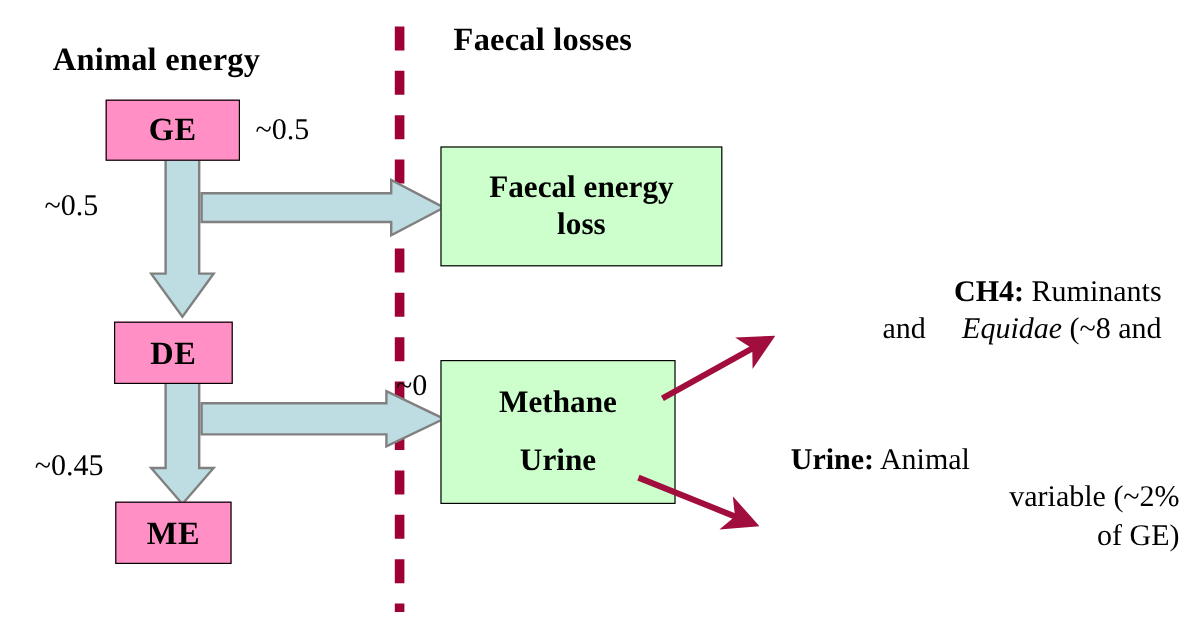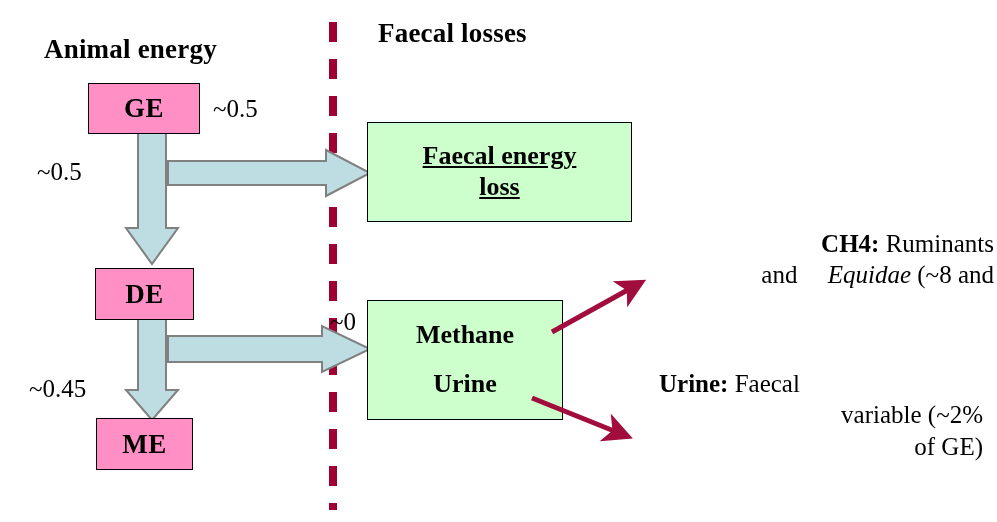--- a/index.html
+++ b/index.html
@@ -118,21 +118,21 @@
   </div>
 
   <div class="abs pink-box" style="left:95px; top:268px; width:99px; height:52px;">
     <span>DE</span>
   </div>
 
   <div class="abs pink-box" style="left:96px; top:418px; width:97px; height:52px;">
     <span>ME</span>
   </div>
 
-  <div class="abs green-box" style="left:367px; top:122px; width:265px; height:100px;text-decoration:underline;">
+  <div class="abs green-box" style="left:367px; top:122px; width:235px; height:100px;">
     <span>Faecal energy</span>
     <span>loss</span>
   </div>
 
   <div class="abs green-box split" style="left:367px; top:300px; width:196px; height:120px;">
     <span>Methane</span>
     <span>Urine</span>
   </div>
 
   <div class="abs ratio" style="left:213px; top:95px;">~0.5</div>
@@ -154,30 +154,30 @@
 
   <svg class="abs" style="left:527px; top:392px;" width="112" height="60">
     <defs>
       <marker id="mk2" markerWidth="6" markerHeight="6" refX="3" refY="3" orient="auto" markerUnits="strokeWidth">
         <path d="M0,0 L6,3 L0,6 L1.6,3 z" fill="#A10D3C"></path>
       </marker>
     </defs>
     <line x1="5" y1="6" x2="92" y2="41" stroke="#A10D3C" stroke-width="5" marker-end="url(#mk2)"></line>
   </svg>
 
-  <div class="abs note" style="left:656px; top:228px; width:338px;">
+  <div class="abs note" style="left:630px; top:228px; width:338px;">
     <div>
       <b>CH4:</b><span> Ruminants</span>
     </div>
     <div>
       <span>and </span><i>Equidae</i><span> (~8 and</span>
     </div>
   </div>
 
   <div class="abs note" style="left:645px; top:368px; width:338px;">
     <div style="text-align:left; padding-left:14px;">
-      <b>Urine:</b><span> Faecal</span>
+      <b>Urine:</b><span> Animal</span>
     </div>
     <div>variable (~2%</div>
     <div>of GE)</div>
   </div>
 
 </div>
 
 </body></html>

